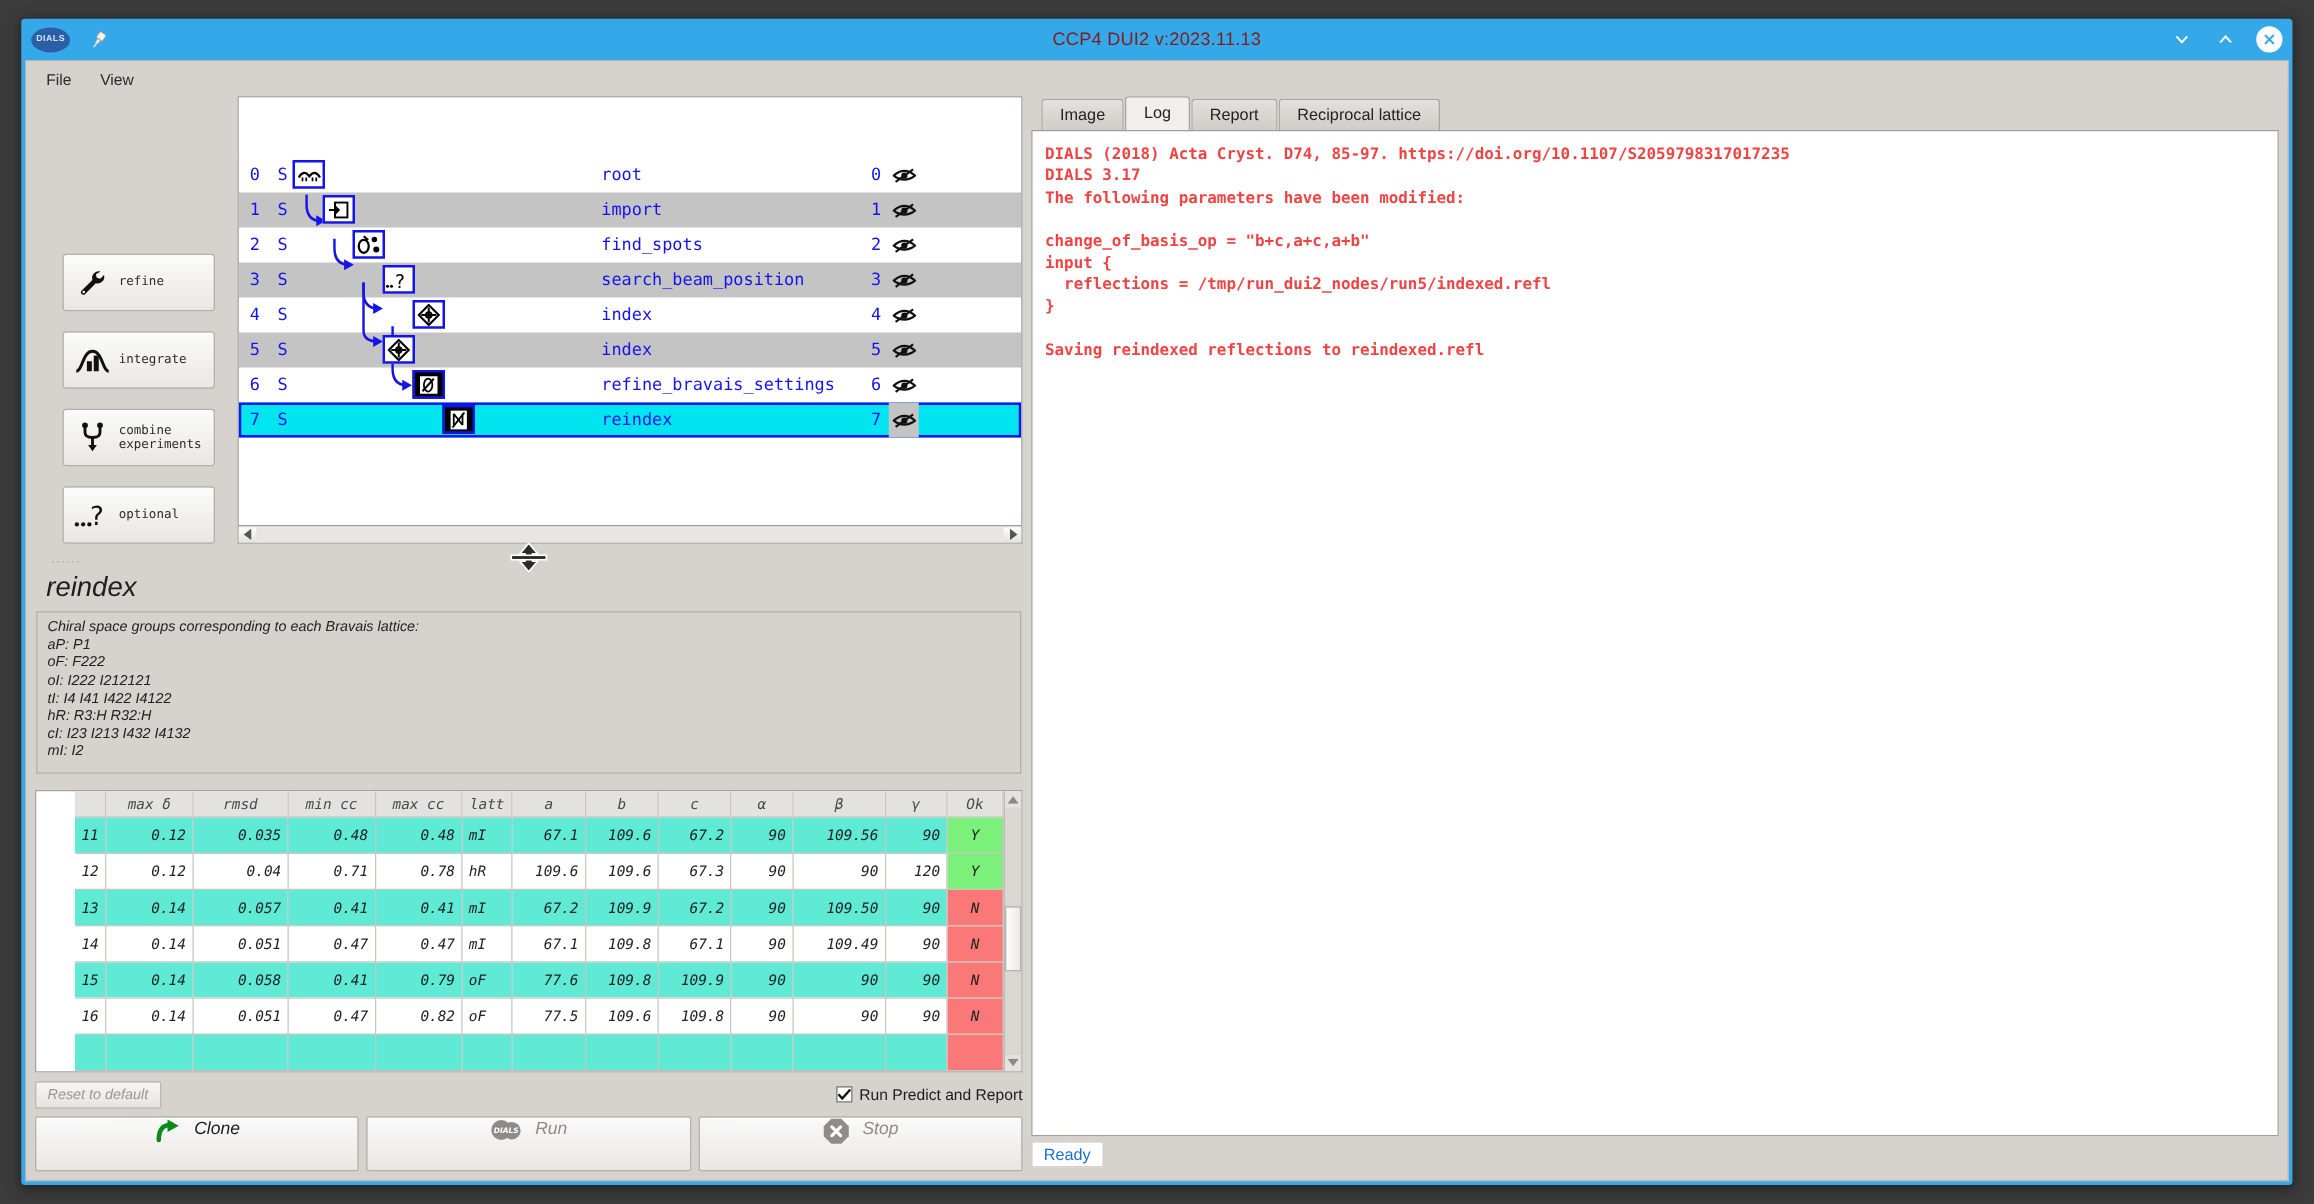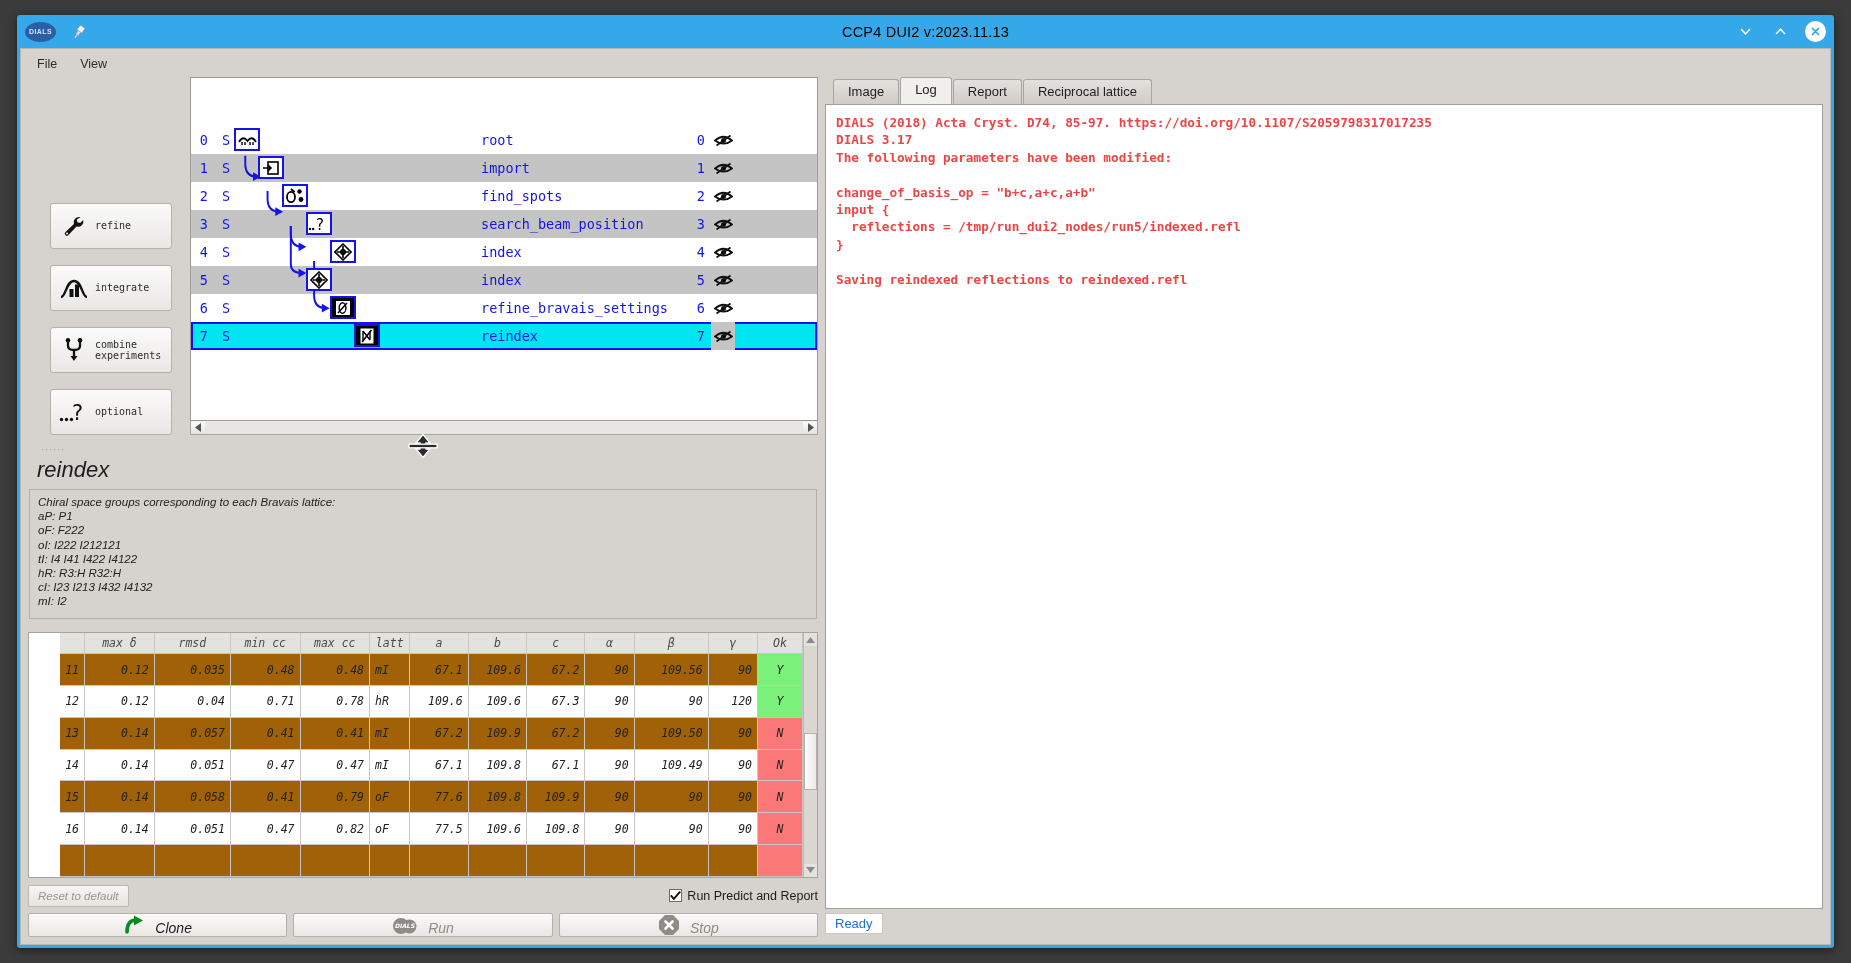--- a/index.html
+++ b/index.html
@@ -18,21 +18,21 @@
     border-radius: 3px;
     box-shadow: 0 2px 10px rgba(0,0,0,.5);
     display: flex; flex-direction: column;
   }
   #titlebar {
     height: 33px; position: relative; flex: 0 0 33px;
     display: flex; align-items: center;
   }
   #title-text {
     position: absolute; left: 0; right: 0; text-align: center;
-    color: #000000; font-size: 14.5px; letter-spacing: .2px;
+    color: #7f1d1d; font-size: 14.5px; letter-spacing: .2px;
     font-family: "Liberation Sans", sans-serif;
   }
   .tb-logo {
     margin-left: 8px; width: 31px; height: 20px; border-radius: 50%;
     background: #2a5fa5; position: relative; z-index: 2;
     display: flex; align-items: center; justify-content: center;
   }
   .tb-logo span { color: #cfe3ff; font-size: 7px; font-weight: bold; letter-spacing: .4px; }
   .tb-pin { margin-left: 12px; z-index: 2; width: 22px; height: 22px; display:flex;align-items:center;justify-content:center;}
   #tb-controls { margin-left: auto; margin-right: 8px; display: flex; align-items: center; gap: 13px; z-index: 2; }
@@ -108,21 +108,21 @@
   table.grid { border-collapse: collapse; width: 842px; table-layout: fixed; margin-left: 31px; }
   table.grid th, table.grid td {
     font-family: "DejaVu Sans Mono", monospace;
     font-size: 11.5px; font-style: italic; color: #222;
     border-right: 1px solid #c9c6c2; border-bottom: 1px solid #c9c6c2;
     height: 25.5px; padding: 0 5px;
   }
   table.grid th { background: #e4e2df; color: #4a4a4a; font-weight: normal; text-align: center; height: 21px;}
   table.grid th.corner { width: 22px; }
   td.rh { background: #dedbd7; color: #5a5a5a; text-align: center; width: 22px; padding: 0;}
-  tr.odd td { background: #a16207; }
+  tr.odd td { background: #5eead4; }
   tr.even td { background: #ffffff; }
   td.num { text-align: right; }
   td.latt { text-align: left; padding-left: 7px; }
   td.ok { text-align: center; font-weight: normal; }
   td.ok.y { background: #7bf07b !important; }
   td.ok.n { background: #fa7878 !important; }
   
   #tvscroll { width: 15px; background: #e4e2df; border-left: 1px solid #bdb9b5; display: flex; flex-direction: column; align-items: center; }
   .tv-arrow { width: 13px; height: 13px; display: flex; align-items: center; justify-content: center; cursor: pointer;}
   .tv-track { flex: 1; width: 13px; position: relative; background: #dad7d3;}
@@ -132,23 +132,23 @@
   #resetbtn {
     font-size: 11.5px; font-style: italic; color: #9a9690;
     background: linear-gradient(#f7f6f5,#e6e4e1); border: 1px solid #bbb7b2;
     padding: 4px 9px; border-radius: 2px; cursor: default;
   }
   #predictwrap { margin-left: auto; display: flex; align-items: center; gap: 5px; }
   #predictbox { width: 13px; height: 13px; background: #fff; border: 1px solid #6f6b67; display: flex; align-items: center; justify-content: center; cursor: pointer;}
   #predictlabel { font-size: 12.5px; color: #1d1d1d; }
   #actionrow { display: flex; gap: 6px; padding-top: 5px; }
   .abtn {
-    flex: 1; height: 24px; background: linear-gradient(#fafafa,#e9e7e4);
+    flex: 1; height: 44px; background: linear-gradient(#fafafa,#e9e7e4);
     border: 1px solid #b4b0ab; border-radius: 2px;
-    display: flex; align-items: flex-end; justify-content: center; gap: 10px;
+    display: flex; align-items: flex-start; justify-content: center; gap: 10px;
     font-size: 14px; font-style: italic; cursor: pointer;
   }
   .abtn.on { color: #1d1d1d; }
   .abtn.off { color: #8f8b86; cursor: default; }
   
   #rightpane { flex: 1; display: flex; flex-direction: column; }
   #tabs { height: 27px; display: flex; align-items: flex-end; gap: 1px; padding-left: 8px;}
   .tab {
     padding: 4px 14px 5px 14px; font-size: 13px; color: #222;
     background: linear-gradient(#e3e1de,#d0ccc7); border: 1px solid #a9a5a1;

